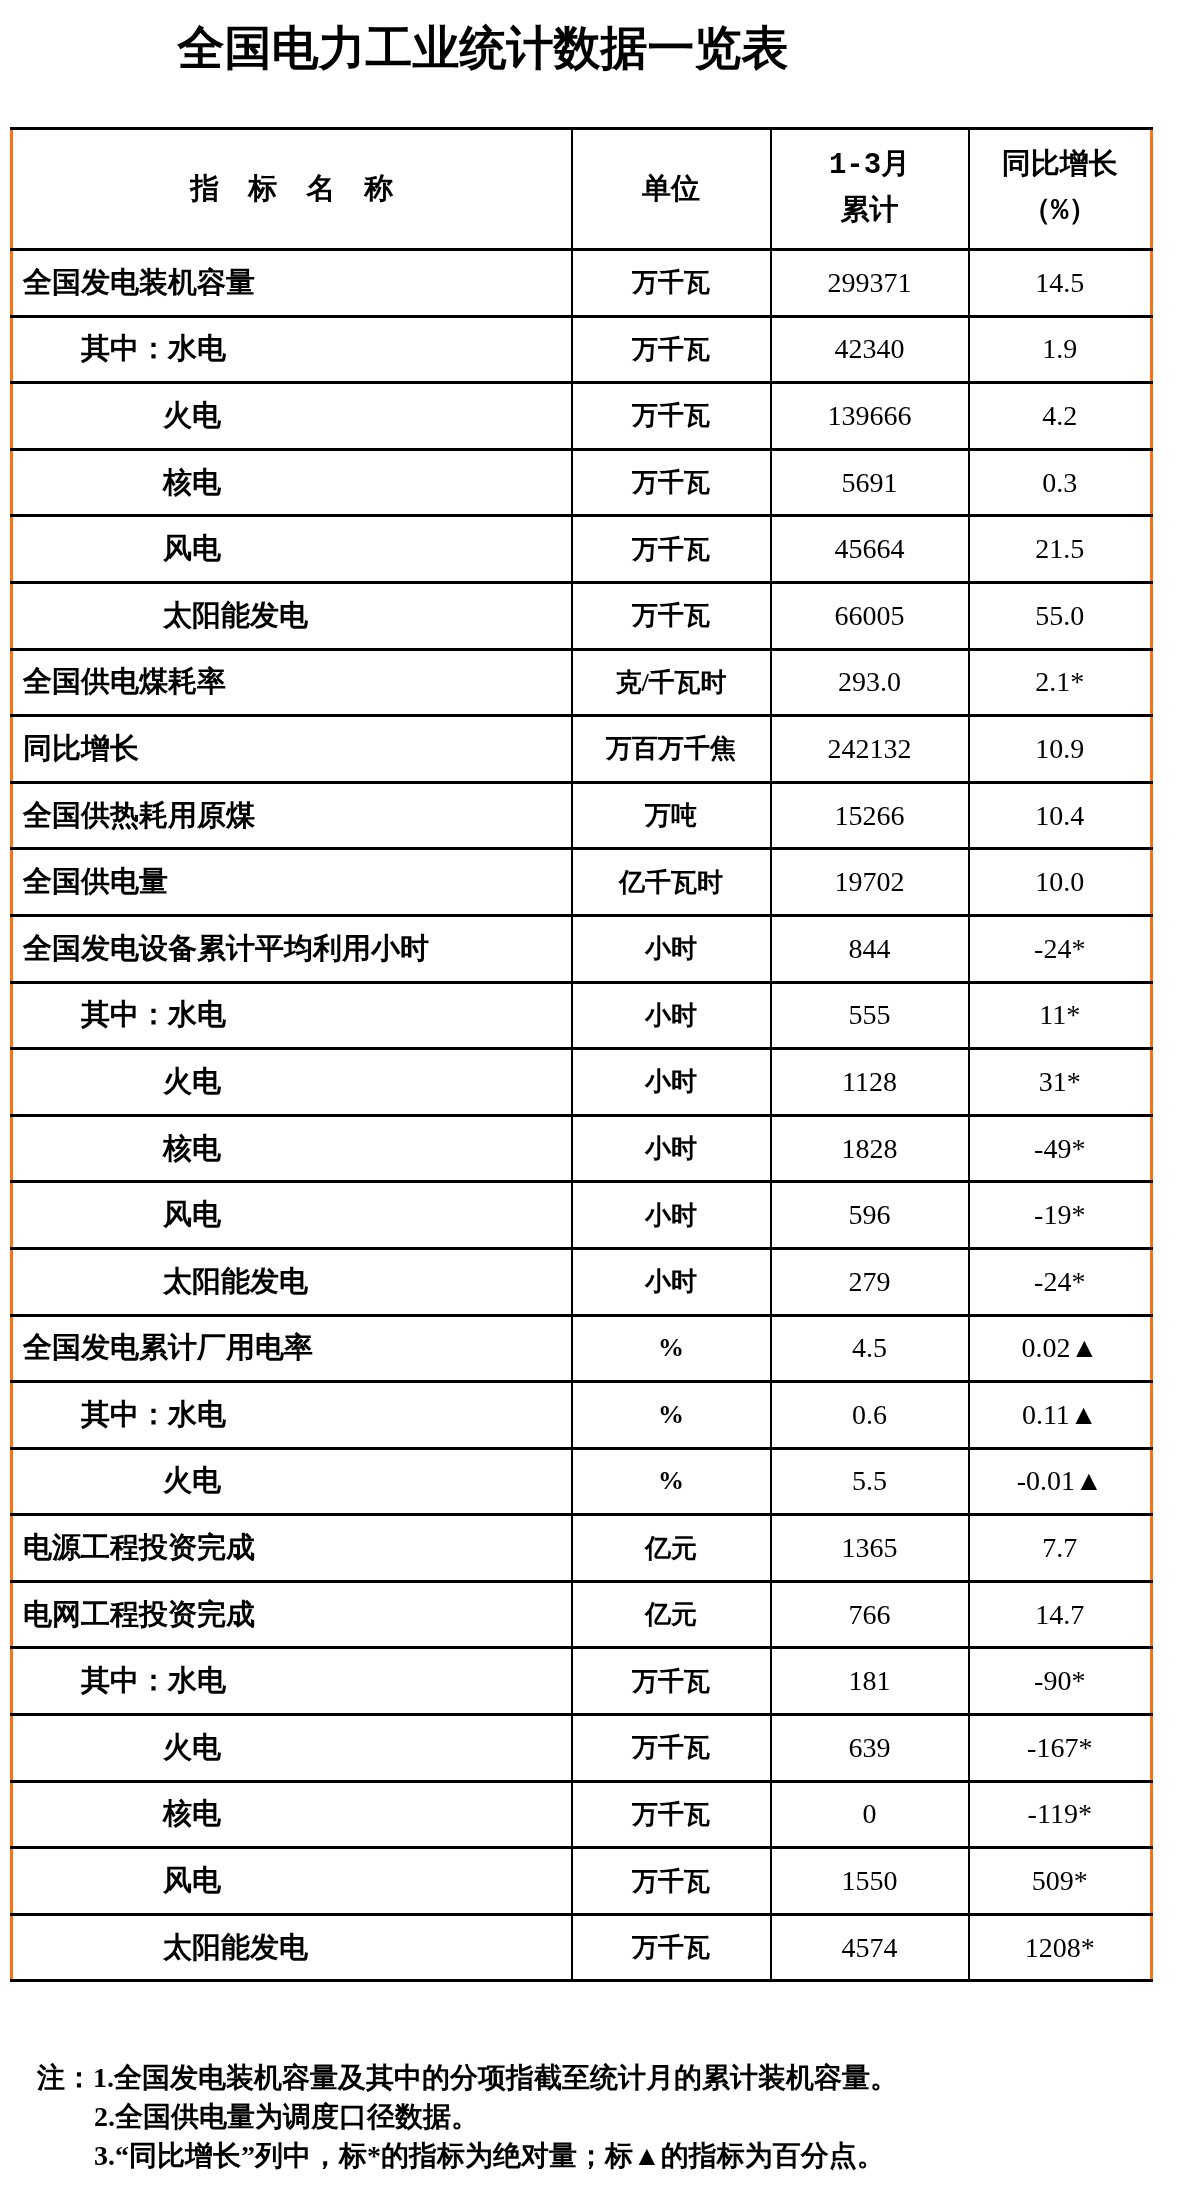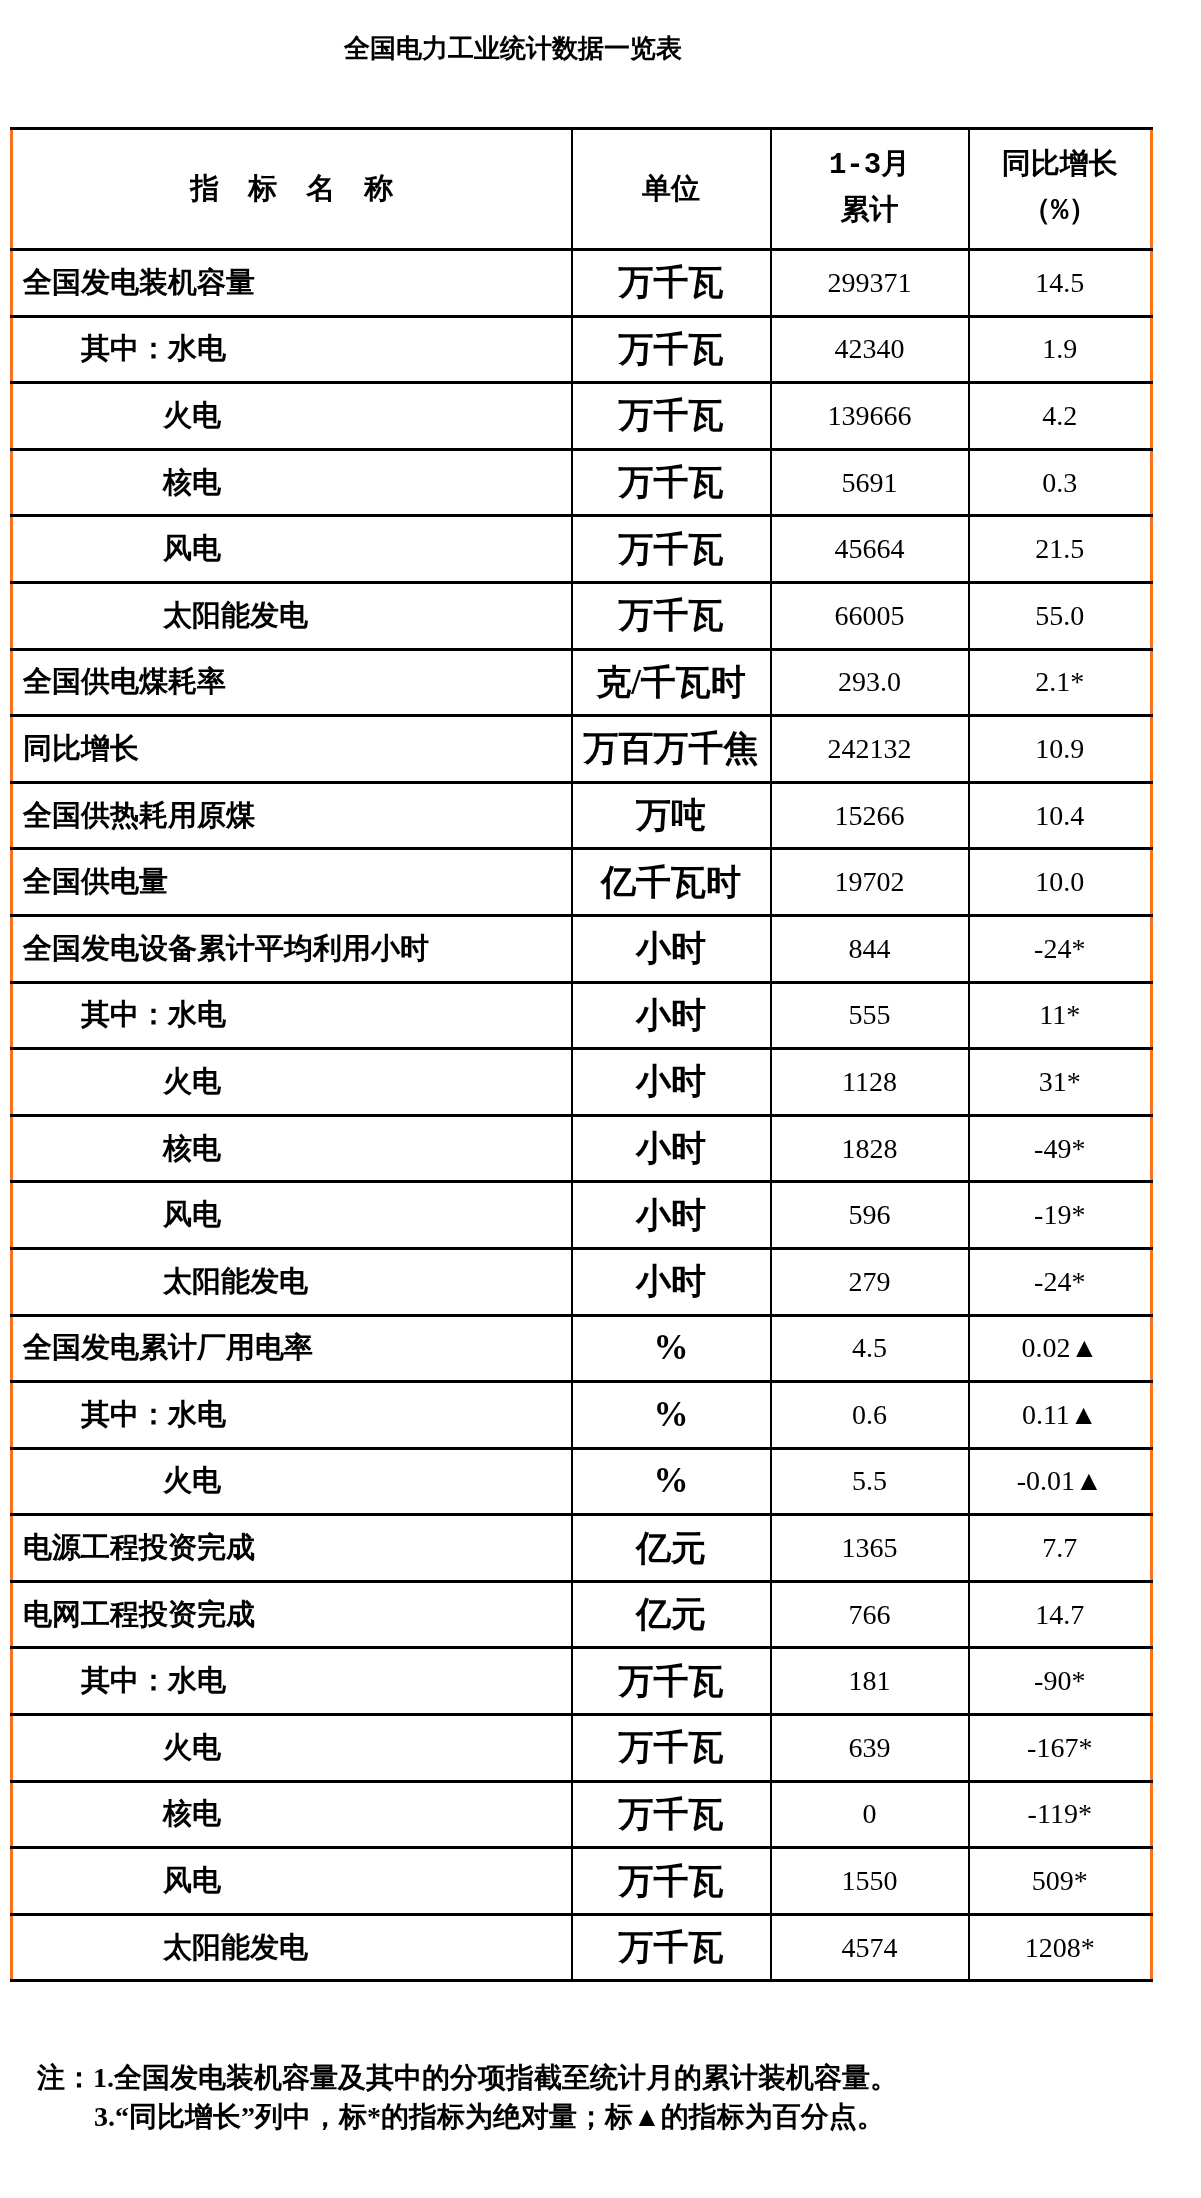--- a/index.html
+++ b/index.html
@@ -6,23 +6,22 @@
   html, body { margin: 0; padding: 0; }
   body {
     width: 1201px; height: 2198px;
     position: relative;
     background: #ffffff; color: #000000;
     font-family: "Liberation Sans", sans-serif;
   }
   .page-title {
     position: absolute; top: 26px; left: 0; width: 966px;
     text-align: center;
-    font-size: 26px; font-weight: bold; line-height: 44px;
+    font-size: 47px; font-weight: bold; line-height: 44px;
     font-family: "Liberation Sans", sans-serif;
-    margin-left: 30px;
   }
   table.stats {
     position: absolute; left: 10px; top: 127px; width: 1140px;
     border-collapse: collapse; table-layout: fixed;
     border: 3px solid #f97316;
   }
   th, td {
     border-left: 2px solid #000; border-right: 2px solid #000;
     border-top: 3px solid #000; border-bottom: 3px solid #000;
     padding: 0; vertical-align: middle;
@@ -37,21 +36,21 @@
   tbody td { height: 66.6px; }
   td.ind {
     font-size: 29px; font-weight: bold; text-align: left;
     padding-left: 10px;
     font-family: Liberation Mono, monospace;
     white-space: nowrap;
   }
   tr.lv1 td.ind { padding-left: 68px; }
   tr.lv2 td.ind { padding-left: 150px; }
   td.unit {
-    font-size: 35px; font-weight: bold; text-align: center;
+    font-size: 26px; font-weight: bold; text-align: center;
     font-family: "Liberation Serif", "DejaVu Serif", serif;
   }
   td.num {
     font-size: 28px; font-weight: normal; text-align: center;
     font-family: "Liberation Serif", "DejaVu Serif", serif;
   }
   .notes {
     position: absolute; left: 23px; top: 2058px; width: 1160px;
     font-size: 28px; font-weight: bold;
     font-family: "Liberation Serif", "DejaVu Serif", serif;
@@ -241,14 +240,15 @@
       <td class="ind">太阳能发电</td>
       <td class="unit">万千瓦</td>
       <td class="num">4574</td>
       <td class="num">1208*</td>
     </tr>
   </tbody>
 </table>
 
 <div class="notes">
   <div class="note">注：1.全国发电装机容量及其中的分项指截至统计月的累计装机容量。</div>
+  <div class="note indented">2.全国供电量为调度口径数据。</div>
   <div class="note indented">3.“同比增长”列中，标*的指标为绝对量；标▲的指标为百分点。</div>
 </div>
 
 </body></html>

